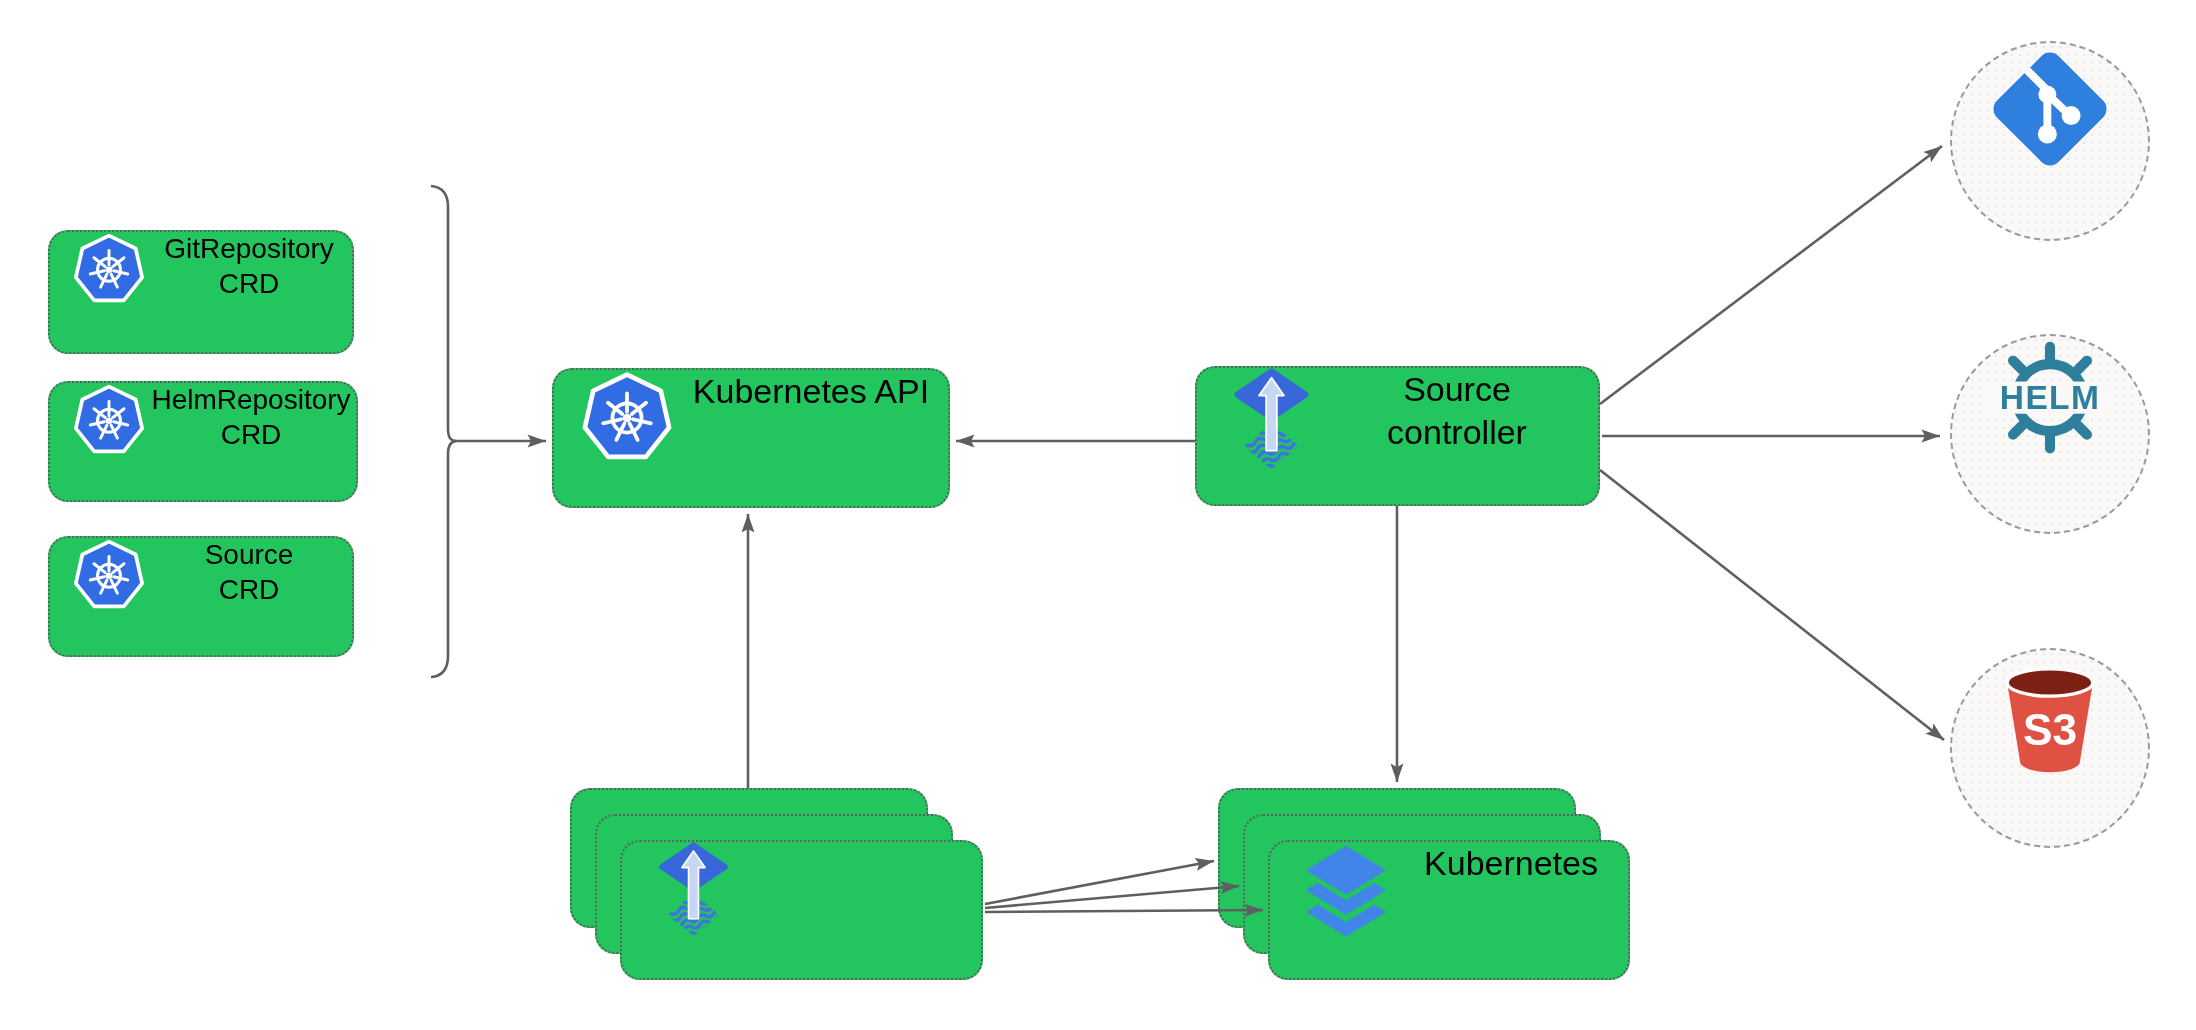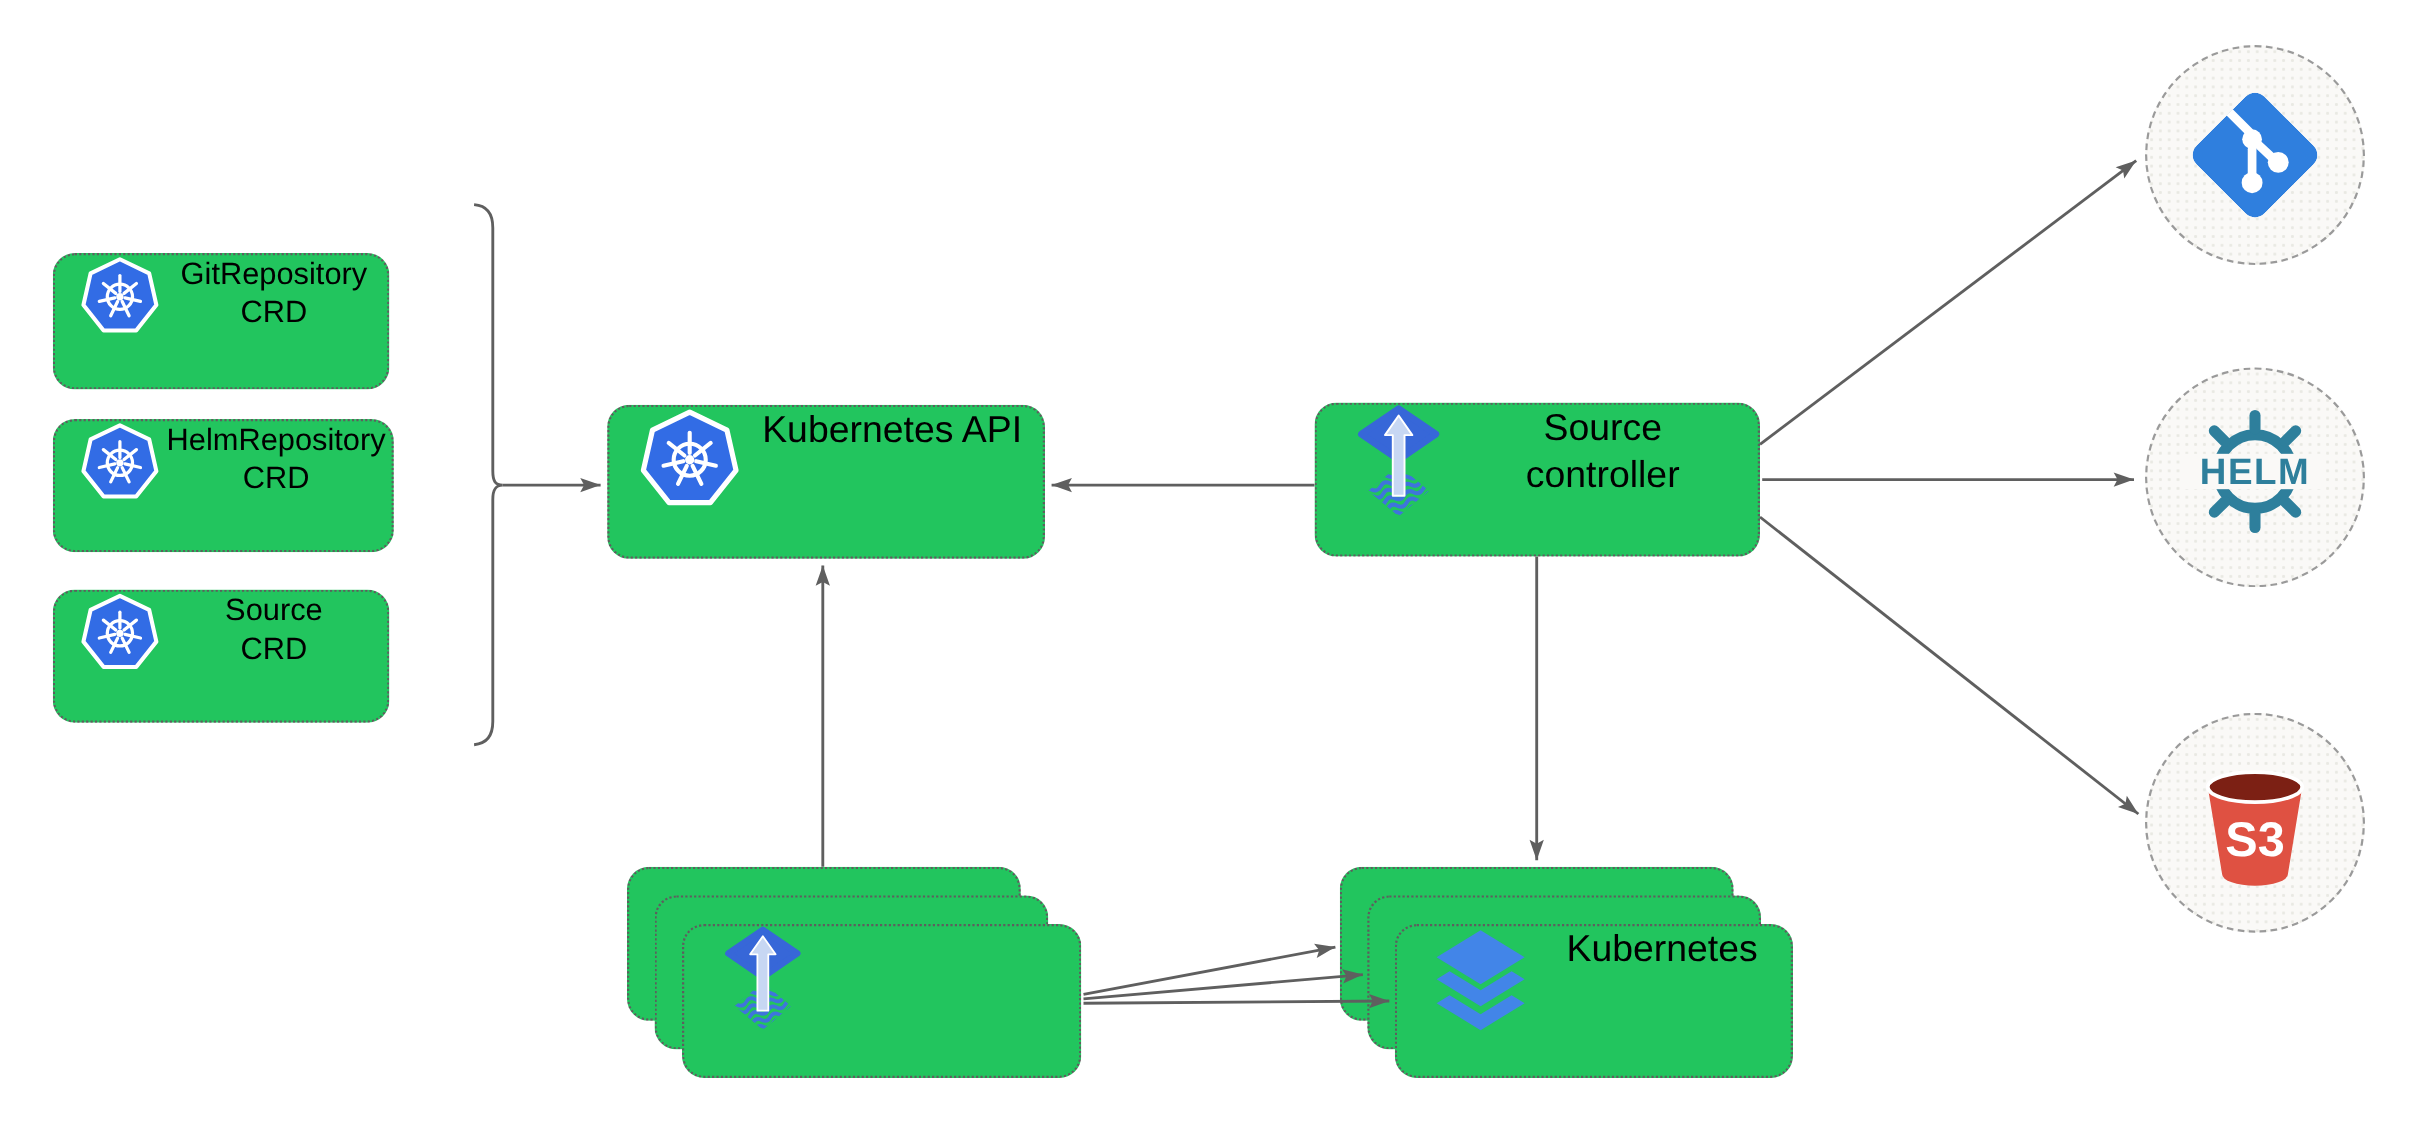--- a/index.html
+++ b/index.html
@@ -15,21 +15,21 @@
   .node .label { flex:1; text-align:center; color:#000000; }
   .crd-label   { font-size:28px; line-height:1.24; }
   .big-label   { font-size:34px; line-height:1.26; }
   .icon-wrap   { flex:0 0 auto; display:flex; align-items:center; }
   .circle {
     position:absolute; width:200px; height:200px; box-sizing:border-box;
     border-radius:50%; border:2.5px dashed #9a9a9a;
     background-color:#faf9f7;
     background-image:radial-gradient(circle,#e9e9e3 1.2px, transparent 1.4px);
     background-size:8px 8px;
-    display:flex; align-items:center; justify-content:center;
+    display:flex; justify-content:center;
   }
   #arrows { position:absolute; left:0; top:0; pointer-events:none; }
   svg text { font-family:"Liberation Sans","DejaVu Sans",sans-serif; font-weight:bold; }
 </style>
 </head>
 <body>
 
 <div class="canvas">
 
   <svg width="0" height="0" style="position:absolute" aria-hidden="true">

